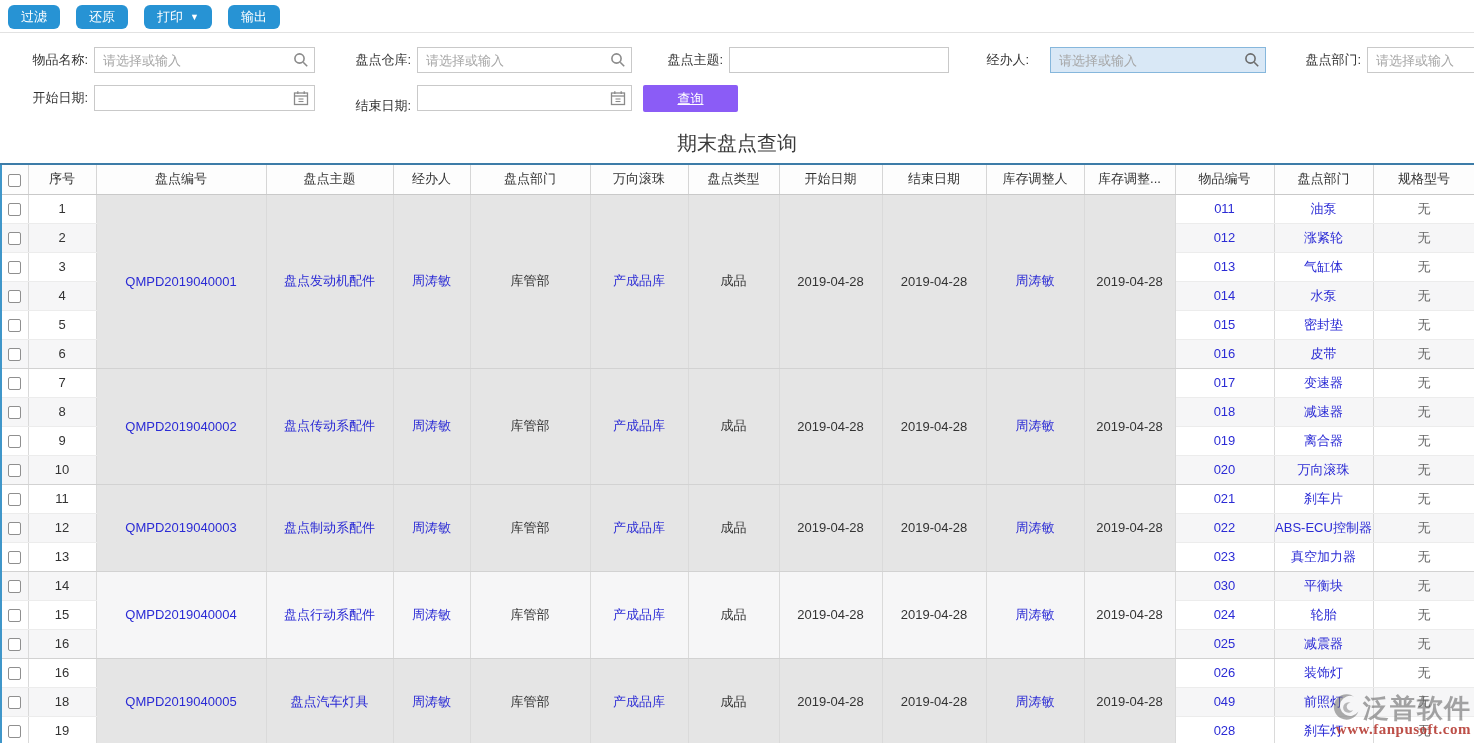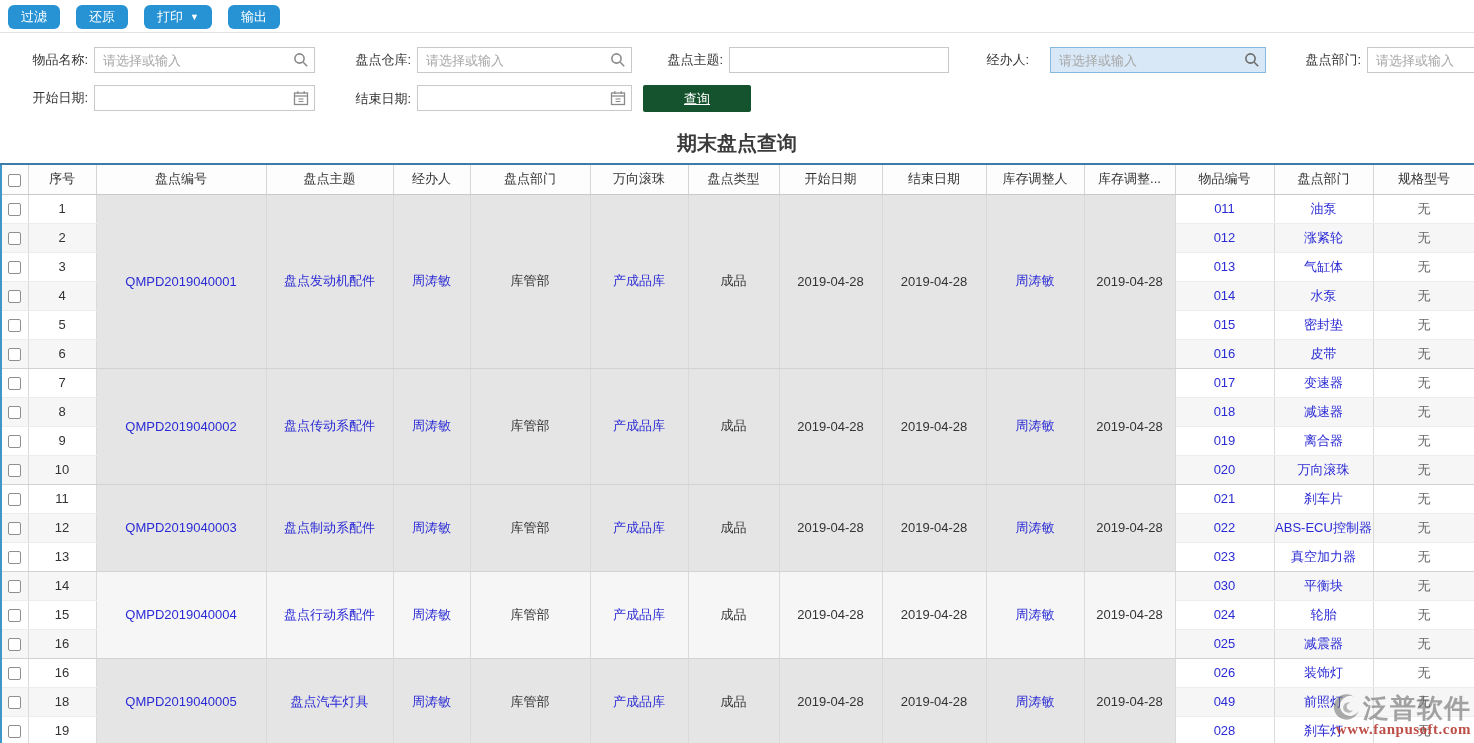--- a/index.html
+++ b/index.html
@@ -25,27 +25,27 @@
   .f-field input {
     width:100%; height:26px; border:1px solid #c9c9c9; background:#fff;
     padding:0 26px 0 8px; font:13px "Liberation Sans","DejaVu Sans",sans-serif; color:#333; outline:none;
   }
   .f-field.no-icon input { padding-right:8px; }
   .f-field input::placeholder { color:#a6a6a6; }
   .f-field.focused input { background:#d9e8f6; border-color:#86b7dc; }
   .ficon { position:absolute; right:6px; top:5px; width:16px; height:16px; color:#8a8a8a; }
   .ficon svg { display:block; }
   .search-btn {
-    position:absolute; left:643px; top:52px; width:108px; height:27px;
-    background:#14532d; color:#fff; border:0; border-radius:2px;
+    position:absolute; left:643px; top:52px; width:95px; height:27px;
+    background:#8b5cf6; color:#fff; border:0; border-radius:2px;
     font:13px "Liberation Sans","DejaVu Sans",sans-serif; cursor:pointer;text-decoration:underline;
   }
 
   
-  .title-bar { height:38px; line-height:36px; font-size:20px; font-weight:bold; color:#3b3b3b;
+  .title-bar { height:38px; line-height:36px; font-size:20px; font-weight:normal; color:#3b3b3b;
     text-align:center; }
 
   
   table { width:1474px; table-layout:fixed; border-collapse:collapse;
     border-top:2px solid #3d7ca8; border-left:2px solid #3f96c9; }
   thead th { height:30px; background:#fdfdfd; font-weight:normal; color:#333;
     border-right:1px solid #d6d6d6; border-bottom:1px solid #c9c9c9; font-size:13px; }
   tbody td { height:29px; text-align:center; border-right:1px solid #dadada;
     border-bottom:1px solid #ececec; font-size:13px; color:#333;
     overflow:hidden; white-space:nowrap; }
@@ -135,21 +135,21 @@
           <rect x="1.5" y="3" width="13" height="11.5" fill="none" stroke="currentColor" stroke-width="1.3"></rect>
           <line x1="1.5" y1="6" x2="14.5" y2="6" stroke="currentColor" stroke-width="1.3"></line>
           <line x1="4.8" y1="1.2" x2="4.8" y2="4" stroke="currentColor" stroke-width="1.3"></line>
           <line x1="11.2" y1="1.2" x2="11.2" y2="4" stroke="currentColor" stroke-width="1.3"></line>
           <line x1="5.5" y1="9" x2="10.5" y2="9" stroke="currentColor" stroke-width="1.1"></line>
           <line x1="5.5" y1="11.5" x2="10.5" y2="11.5" stroke="currentColor" stroke-width="1.1"></line>
         </svg>
     </span>
   </div>
 
-  <div class="f-label" style="left:325px;width:86px;top:53px">结束日期:</div>
+  <div class="f-label" style="left:325px;width:86px;top:60px">结束日期:</div>
   <div class="f-field" style="left:417px;width:215px;top:52px">
     <input style="">
     <span class="ficon">
       <svg width="16" height="16" viewBox="0 0 16 16">
           <rect x="1.5" y="3" width="13" height="11.5" fill="none" stroke="currentColor" stroke-width="1.3"></rect>
           <line x1="1.5" y1="6" x2="14.5" y2="6" stroke="currentColor" stroke-width="1.3"></line>
           <line x1="4.8" y1="1.2" x2="4.8" y2="4" stroke="currentColor" stroke-width="1.3"></line>
           <line x1="11.2" y1="1.2" x2="11.2" y2="4" stroke="currentColor" stroke-width="1.3"></line>
           <line x1="5.5" y1="9" x2="10.5" y2="9" stroke="currentColor" stroke-width="1.1"></line>
           <line x1="5.5" y1="11.5" x2="10.5" y2="11.5" stroke="currentColor" stroke-width="1.1"></line>

